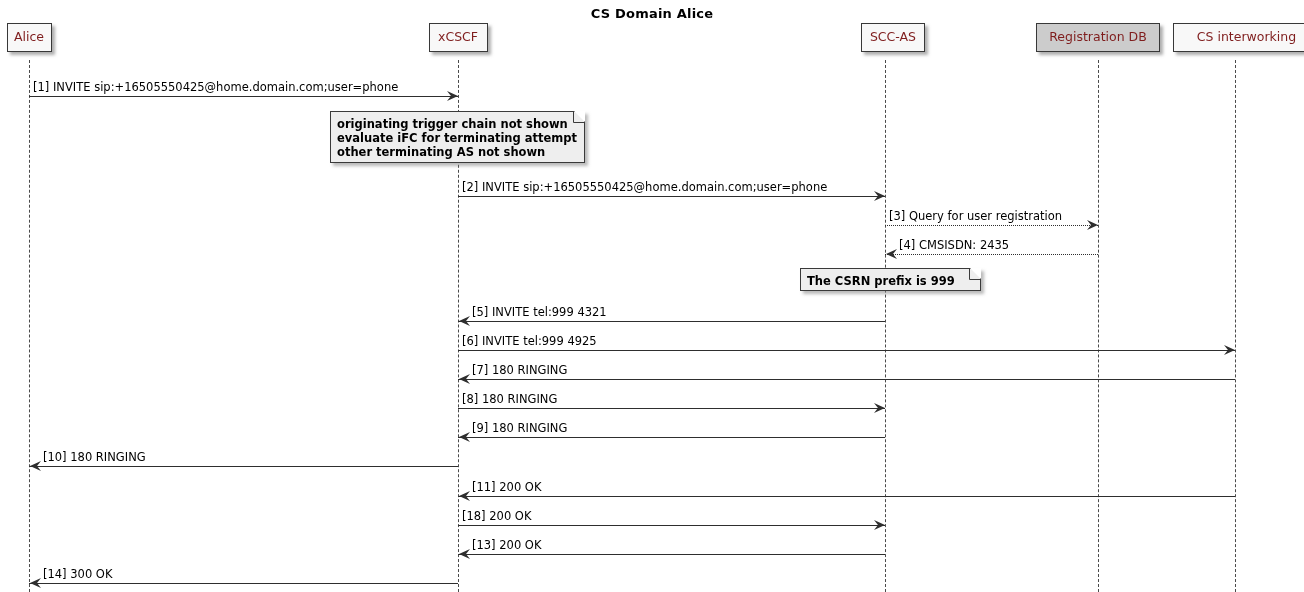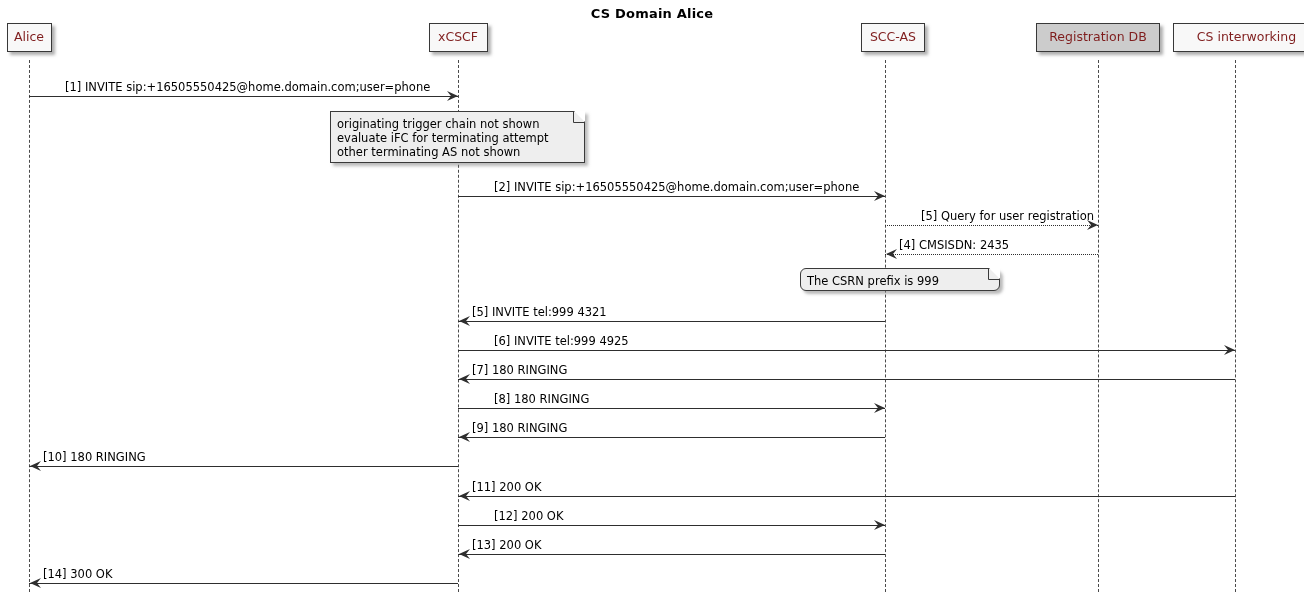--- a/index.html
+++ b/index.html
@@ -80,21 +80,21 @@
     border-top: 1px dotted #2E2E2E;
   }
   .msg .label {
     position: absolute;
     bottom: 3px;
     font-size: 11.5px;
     color: #000000;
     white-space: nowrap;
     line-height: 1;
   }
-  .msg.to-right .label { left: 4px; margin-left: 32px; }
+  .msg.to-right .label { left: 4px; }
   .msg.to-left  .label { left: 14px; }
 
   
   .arrowhead {
     position: absolute;
     top: 0;
     width: 0;
     height: 0;
     overflow: visible;
   }
@@ -107,20 +107,21 @@
     position: absolute;
     box-sizing: border-box;
     background: #EEEEEE;
     border: 1px solid #3A3A3A;
     box-shadow: 3px 3px 3px rgba(120,120,120,0.5);
     font-size: 11.5px;
     color: #000000;
     padding: 5px 8px 4px 6px;
     line-height: 14px;
     white-space: pre;
+    font-weight: bold;
   }
   .note .fold {
     position: absolute;
     top: -1px;
     right: -1px;
     width: 0;
     height: 0;
     border-left: 11px solid transparent;
     border-top: 11px solid #FFFFFF;
   }
@@ -184,21 +185,21 @@
         </div>
         <div class="label">[2] INVITE sip:+16505550425@home.domain.com;user=phone</div>
       </div>
       <div class="msg dotted to-right" style="left: 885px; width: 213px; top: 225px;">
         <div class="line"></div>
         <div class="arrowhead right" style="left: 213px;">
           <svg width="12" height="12" viewBox="0 0 12 12">
             <path d="M 0 1 L 11 6 L 0 11 L 4 6 Z" fill="#2E2E2E"></path>
           </svg>
         </div>
-        <div class="label">[5] Query for user registration</div>
+        <div class="label">[3] Query for user registration</div>
       </div>
       <div class="msg dotted to-left" style="left: 885px; width: 213px; top: 254px;">
         <div class="line"></div>
         <div class="arrowhead left" style="left: 0px;">
           <svg width="12" height="12" viewBox="0 0 12 12">
             <path d="M 12 1 L 1 6 L 12 11 L 8 6 Z" fill="#2E2E2E"></path>
           </svg>
         </div>
         <div class="label">[4] CMSISDN: 2435</div>
       </div>
@@ -265,21 +266,21 @@
         </div>
         <div class="label">[11] 200 OK</div>
       </div>
       <div class="msg to-right" style="left: 458px; width: 427px; top: 525px;">
         <div class="line"></div>
         <div class="arrowhead right" style="left: 427px;">
           <svg width="12" height="12" viewBox="0 0 12 12">
             <path d="M 0 1 L 11 6 L 0 11 L 4 6 Z" fill="#2E2E2E"></path>
           </svg>
         </div>
-        <div class="label">[12] 200 OK</div>
+        <div class="label">[18] 200 OK</div>
       </div>
       <div class="msg to-left" style="left: 458px; width: 427px; top: 554px;">
         <div class="line"></div>
         <div class="arrowhead left" style="left: 0px;">
           <svg width="12" height="12" viewBox="0 0 12 12">
             <path d="M 12 1 L 1 6 L 12 11 L 8 6 Z" fill="#2E2E2E"></path>
           </svg>
         </div>
         <div class="label">[13] 200 OK</div>
       </div>
@@ -292,18 +293,18 @@
         </div>
         <div class="label">[14] 300 OK</div>
       </div>
     </div>
   <div id="notes-layer">
       <div class="note" style="left: 330px; top: 111px; width: 255px; height: 52px;"><span>originating trigger chain not shown
 evaluate iFC for terminating attempt
 other terminating AS not shown</span><div class="fold"></div><div class="fold-edge"><svg width="12" height="12">
             <path d="M 0.5 0.5 L 0.5 11.5 L 11.5 11.5" fill="none" stroke="#3A3A3A" stroke-width="1"></path>
           </svg></div></div>
-      <div class="note" style="left: 800px; top: 268px; width: 200px; height: 23px; border-radius: 6px;"><span>The CSRN prefix is 999</span><div class="fold"></div><div class="fold-edge"><svg width="12" height="12">
+      <div class="note" style="left: 800px; top: 268px; width: 181px; height: 23px;"><span>The CSRN prefix is 999</span><div class="fold"></div><div class="fold-edge"><svg width="12" height="12">
             <path d="M 0.5 0.5 L 0.5 11.5 L 11.5 11.5" fill="none" stroke="#3A3A3A" stroke-width="1"></path>
           </svg></div></div>
     </div>
 
 </div>
 
 </body></html>

